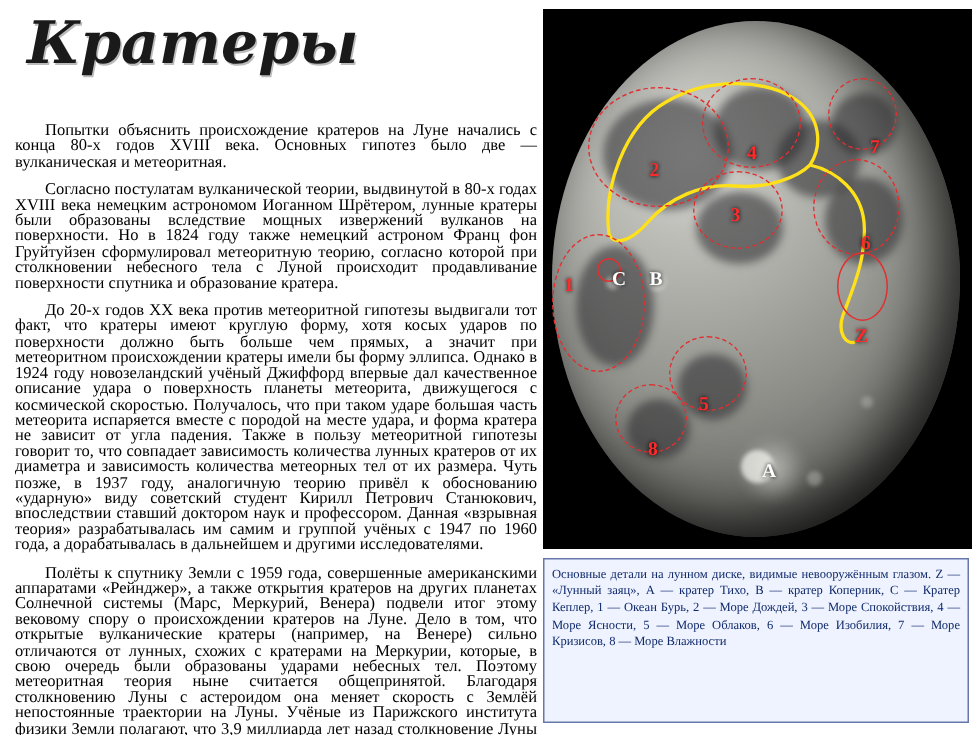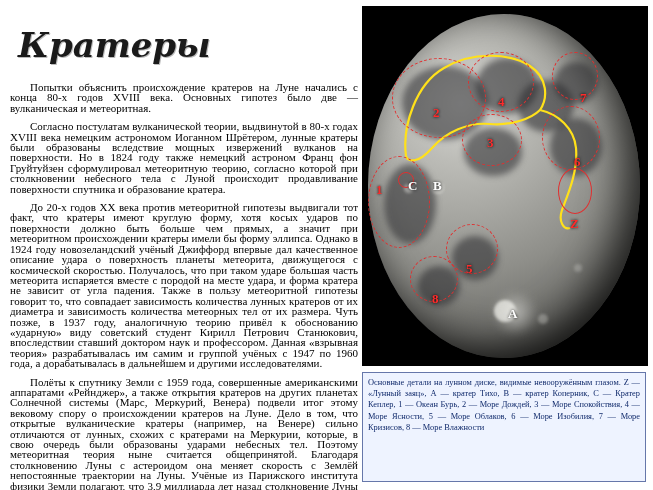--- a/index.html
+++ b/index.html
@@ -17,25 +17,25 @@
     position: relative;
     width: 653px;
     height: 490px;
     background: #ffffff;
     overflow: hidden;
   }
   
   .title {
     position: absolute;
     left: 18px;
-    top: 16px;
+    top: 0;
     font-family: "DejaVu Serif", serif;
     font-style: italic;
     font-weight: bold;
-    font-size: 34px;
+    font-size: 39px;
     line-height: 58px;
     color: #1a1a1a;
     letter-spacing: 0px;
     text-shadow: 1px 1px 0 #bbbbbb;
     white-space: nowrap;
   }
   
   .text-col {
     position: absolute;
     left: 10px;

